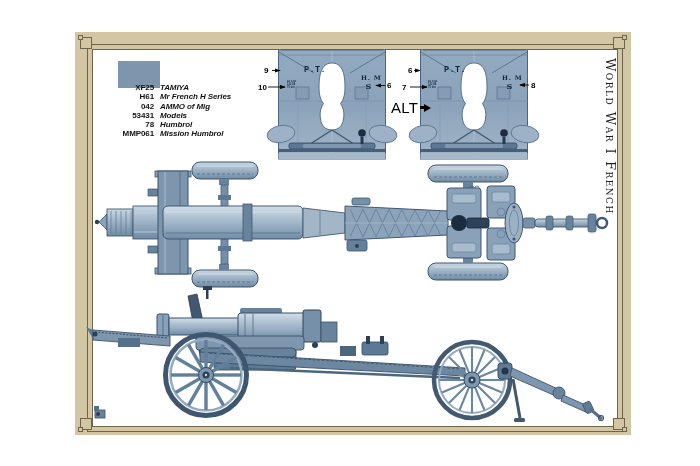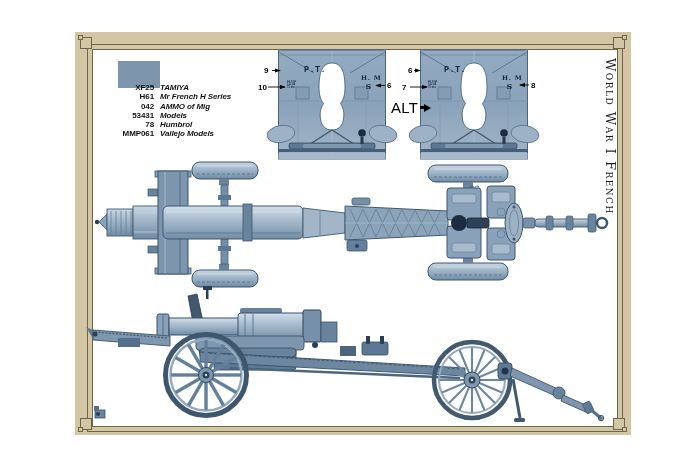--- a/index.html
+++ b/index.html
@@ -328,21 +328,21 @@
     <div class="legend-row">
       <span class="legend-code">53431</span>
       <span class="legend-brand">Models</span>
     </div>
     <div class="legend-row">
       <span class="legend-code">78</span>
       <span class="legend-brand">Humbrol</span>
     </div>
     <div class="legend-row">
       <span class="legend-code">MMP061</span>
-      <span class="legend-brand">Vallejo Models</span>
+      <span class="legend-brand">Mission Humbrol</span>
     </div>
   </div>
 
   <div class="callout" style="left:264px;top:66px;">9</div>
   <div class="pt" style="left:280px;top:64.5px;">P.T.</div>
   <div class="callout" style="left:258px;top:83px;">10</div>
   <div class="stencil" style="left:287px;top:80px;">
     <div>42 S 43</div>
     <div>122 84</div>
     <div>75 dm</div>

